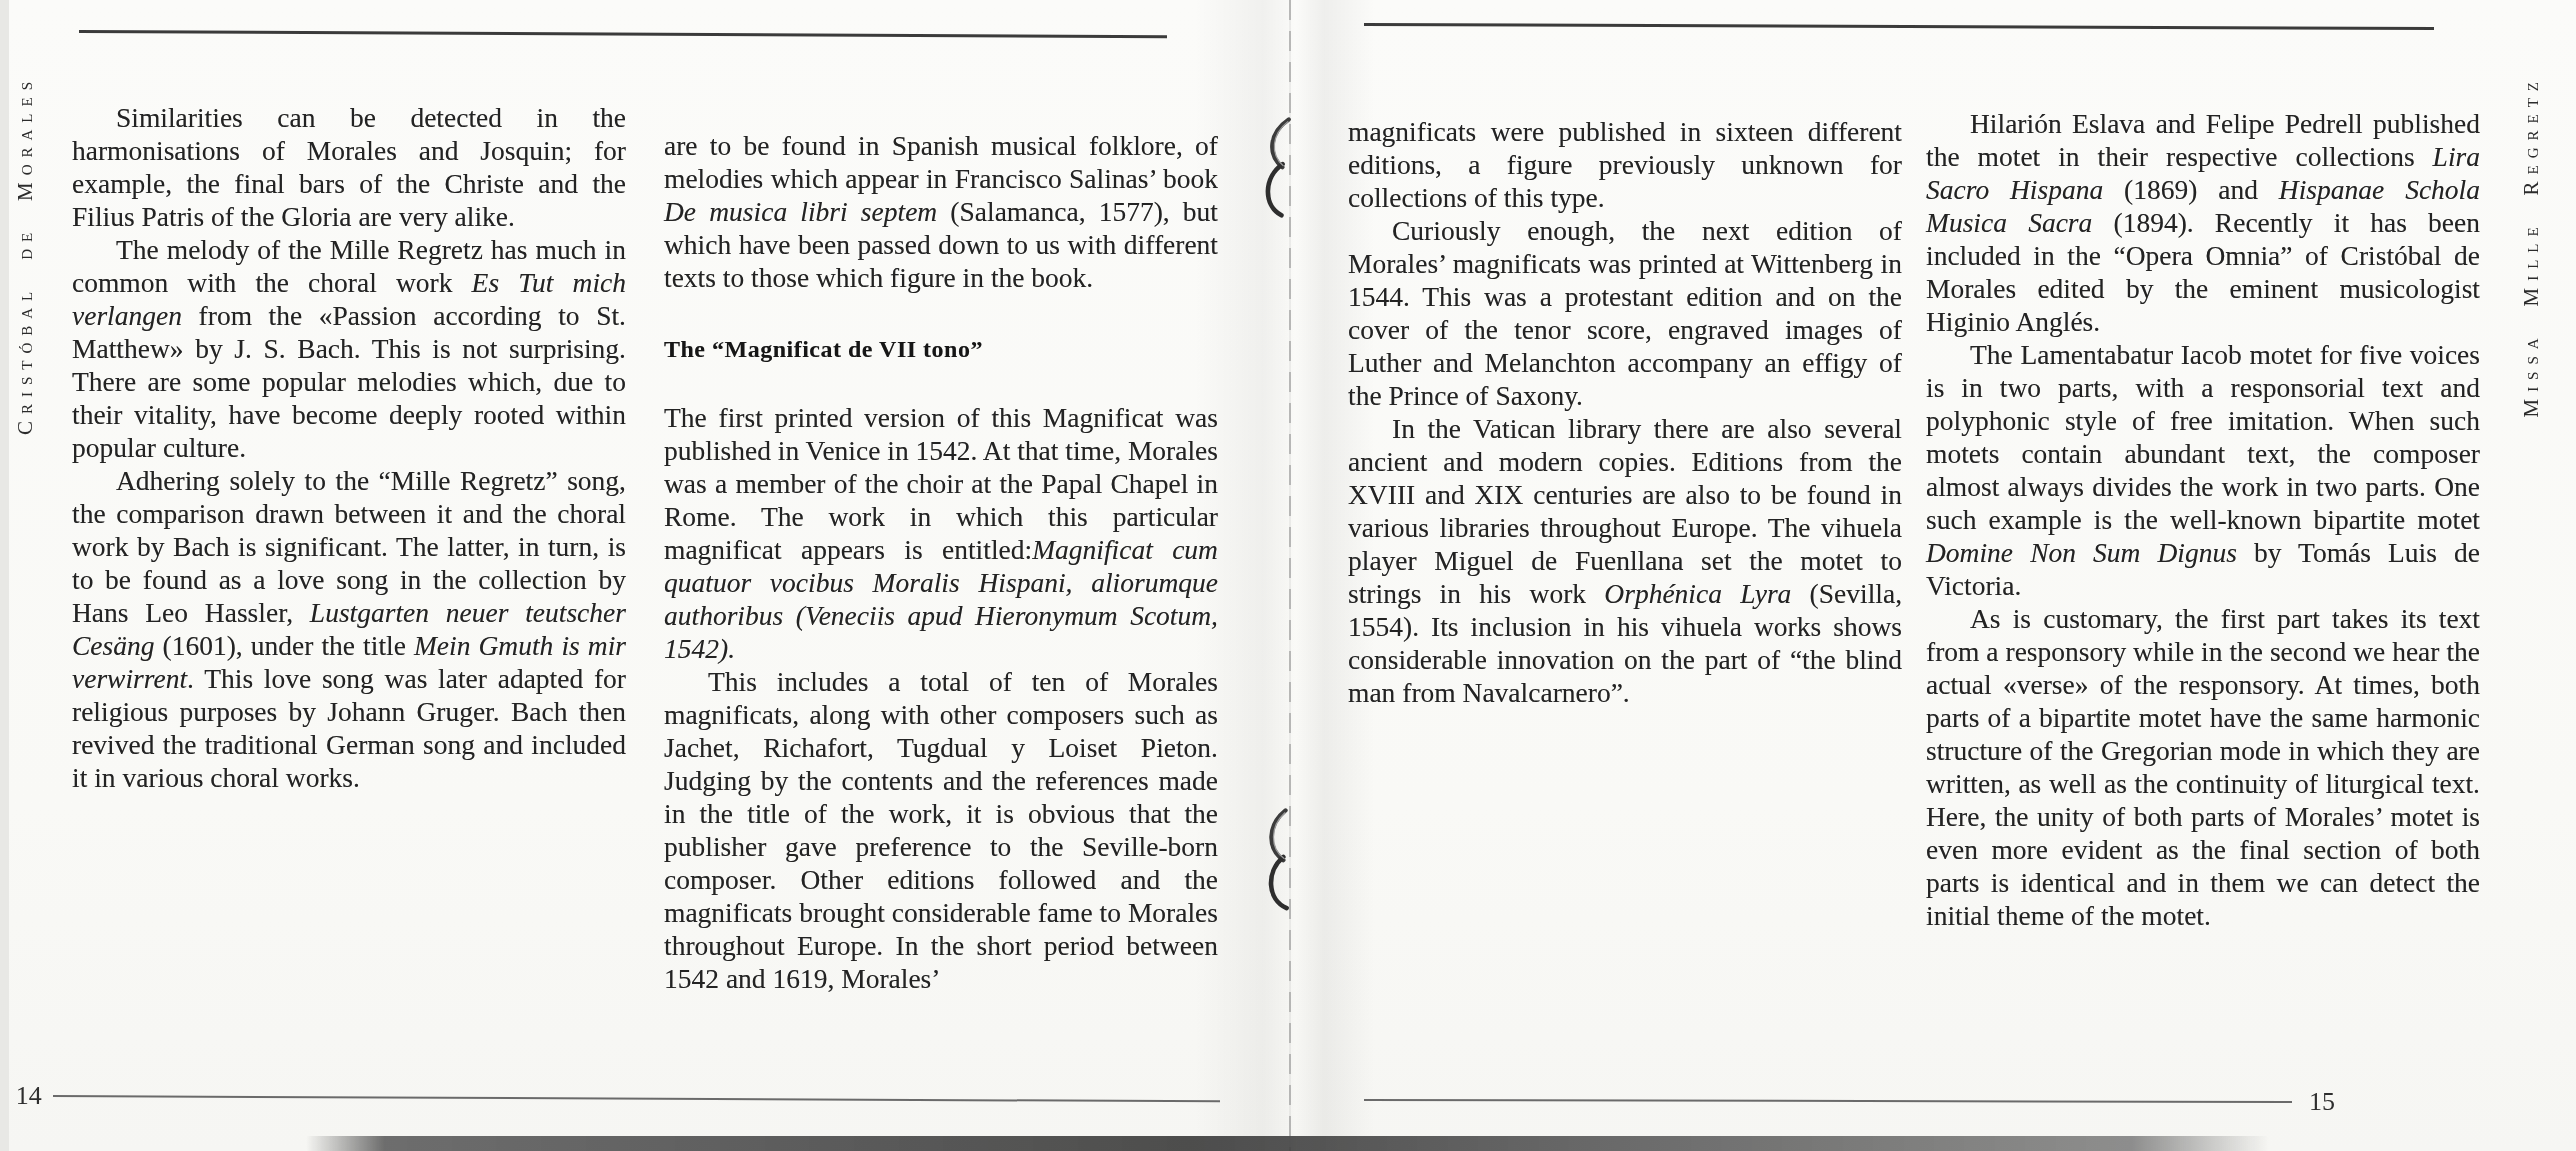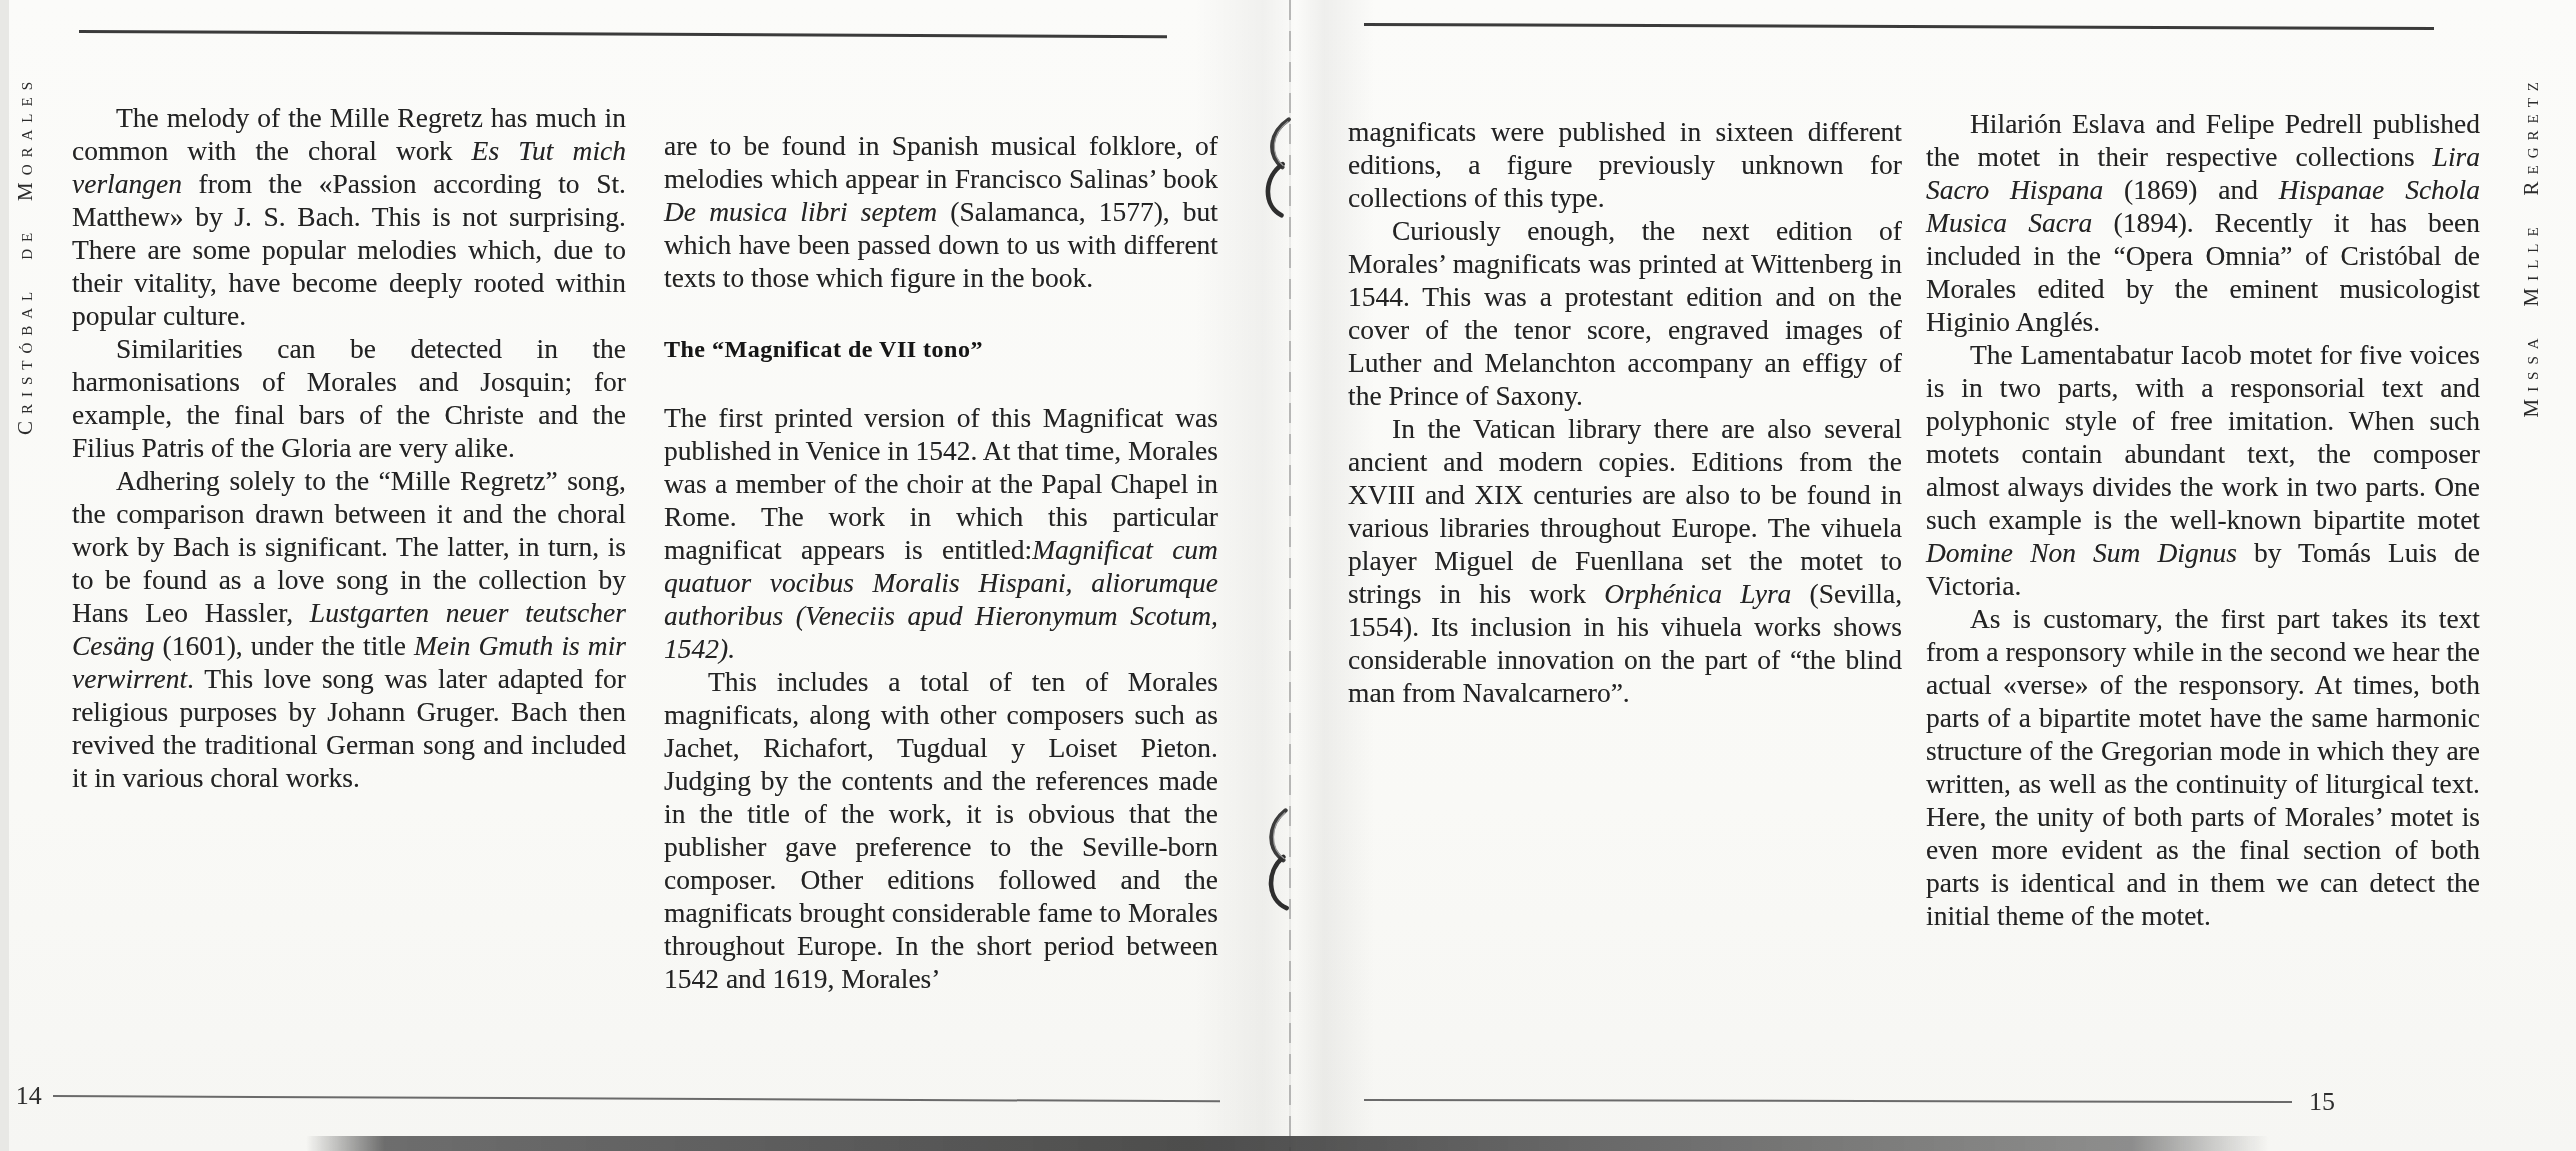--- a/index.html
+++ b/index.html
@@ -60,22 +60,22 @@
 
   <div class="edge-left"></div>
   <div class="spine-shade"></div>
   <div class="spine-line"></div>
 
   <div class="vtitle vleft">Cristóbal de Morales</div>
   <div class="vtitle vright">Missa Mille Regretz</div>
 
   <div class="rule rt-left"></div>
   <div class="col c1">
+      <p class="para indent">Similarities can be detected in the harmonisations of Morales and Josquin; for example, the final bars of the Christe and the Filius Patris of the Gloria are very alike.</p>
       <p class="para indent">The melody of the Mille Regretz has much in common with the choral work <i>Es Tut mich verlangen</i> from the «Passion according to St. Matthew» by J. S. Bach. This is not surprising. There are some popular melodies which, due to their vitality, have become deeply rooted within popular culture.</p>
-      <p class="para indent">Similarities can be detected in the harmonisations of Morales and Josquin; for example, the final bars of the Christe and the Filius Patris of the Gloria are very alike.</p>
       <p class="para indent">Adhering solely to the “Mille Regretz” song, the comparison drawn between it and the choral work by Bach is significant. The latter, in turn, is to be found as a love song in the collection by Hans Leo Hassler, <i>Lustgarten neuer teutscher Cesäng</i> (1601), under the title <i>Mein Gmuth is mir verwirrent</i>. This love song was later adapted for religious purposes by Johann Gruger. Bach then revived the traditional German song and included it in various choral works.</p>
     </div>
   <div class="col c2">
       <p class="para">are to be found in Spanish musical folklore, of melodies which appear in Francisco Salinas’ book <i>De musica libri septem</i> (Salamanca, 1577), but which have been passed down to us with different texts to those which figure in the book.</p>
       <h2 class="col-heading">The “Magnificat de VII tono”</h2>
       <p class="para">The first printed version of this Magnificat was published in Venice in 1542. At that time, Morales was a member of the choir at the Papal Chapel in Rome. The work in which this particular magnificat appears is entitled:<i>Magnificat cum quatuor vocibus Moralis Hispani, aliorumque authoribus (Veneciis apud Hieronymum Scotum, 1542).</i></p>
       <p class="para indent">This includes a total of ten of Morales magnificats, along with other composers such as Jachet, Richafort, Tugdual y Loiset Pieton. Judging by the contents and the references made in the title of the work, it is obvious that the publisher gave preference to the Seville-born composer. Other editions followed and the magnificats brought considerable fame to Morales throughout Europe. In the short period between 1542 and 1619, Morales’</p>
     </div>
   <div class="rule rule-thin rb-left"></div>
   <div class="pagenum pn-left">14</div>

